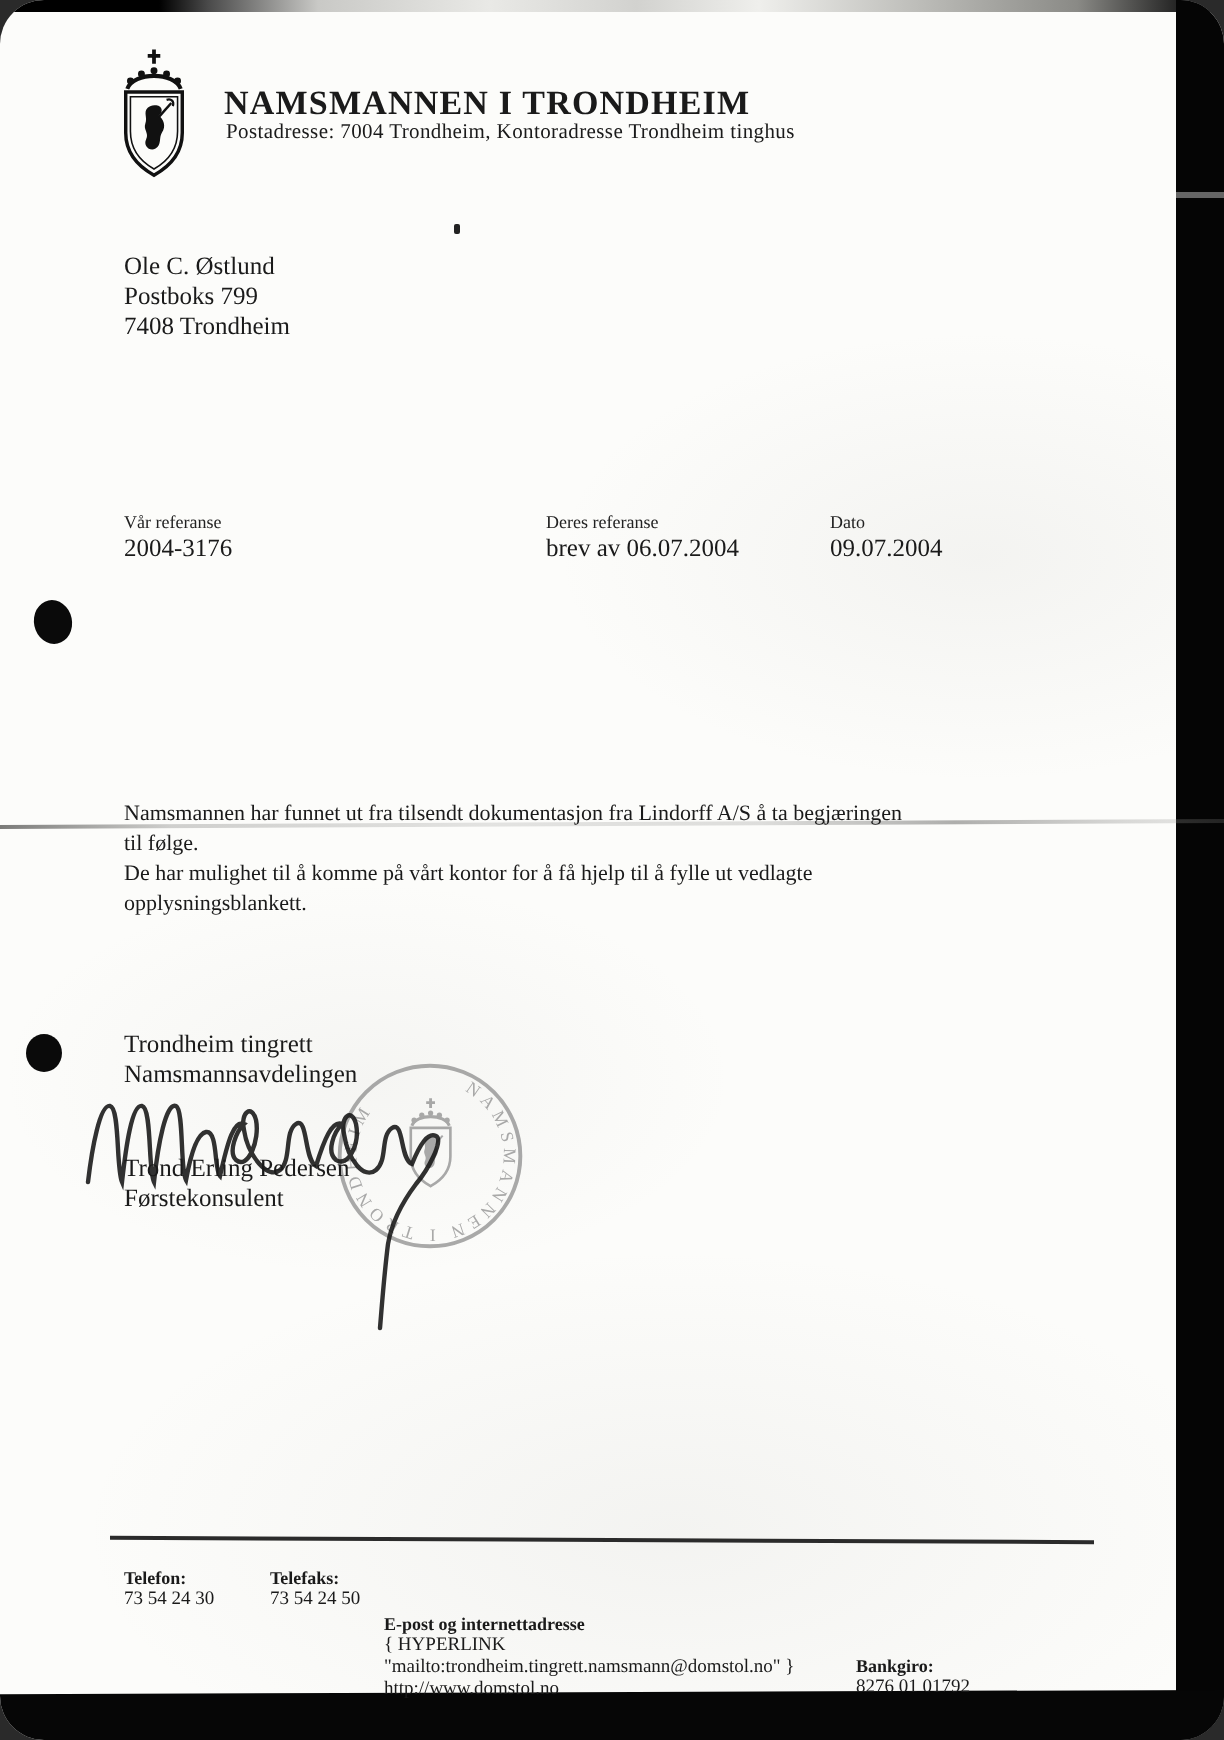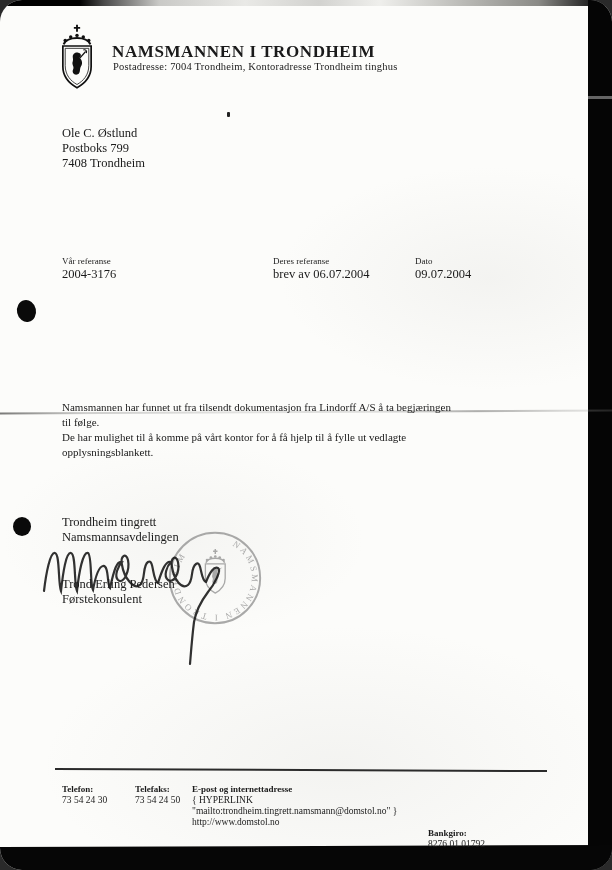--- a/index.html
+++ b/index.html
@@ -43,21 +43,21 @@
   
   .signoff{left:62px;top:515px;font-size:12.5px;line-height:15px;}
   .signer{left:62px;top:577px;font-size:12.5px;line-height:15px;}
   .sig-svg{left:38px;top:546px;}
   .stamp-svg{left:161px;top:524px;color:#8e8e8e;}
   
   .footer-rule{left:55px;top:769px;width:492px;height:2px;background:#2b2b2b;transform:rotate(0.25deg);}
   .fcol{top:784px;font-size:9px;line-height:11px;}
   .fcol b{font-size:9px;}
   .fcol .fval{font-size:9.5px;}
-  .fcol1{left:62px;} .fcol2{left:135px;} .fcol3{left:192px;width:240px;} .fcol4{left:428px;margin-top:44px;}
+  .fcol1{left:62px;} .fcol2{left:135px;} .fcol3{left:192px;width:240px;margin-top:23px;} .fcol4{left:428px;margin-top:44px;}
 </style>
 </head>
 <body>
 
 <div class="scan">
 
   <div class="abs edge-top"></div>
   <div class="abs edge-right"></div>
   <div class="abs edge-right-notch"></div>
   <div class="abs edge-bottom"></div>

